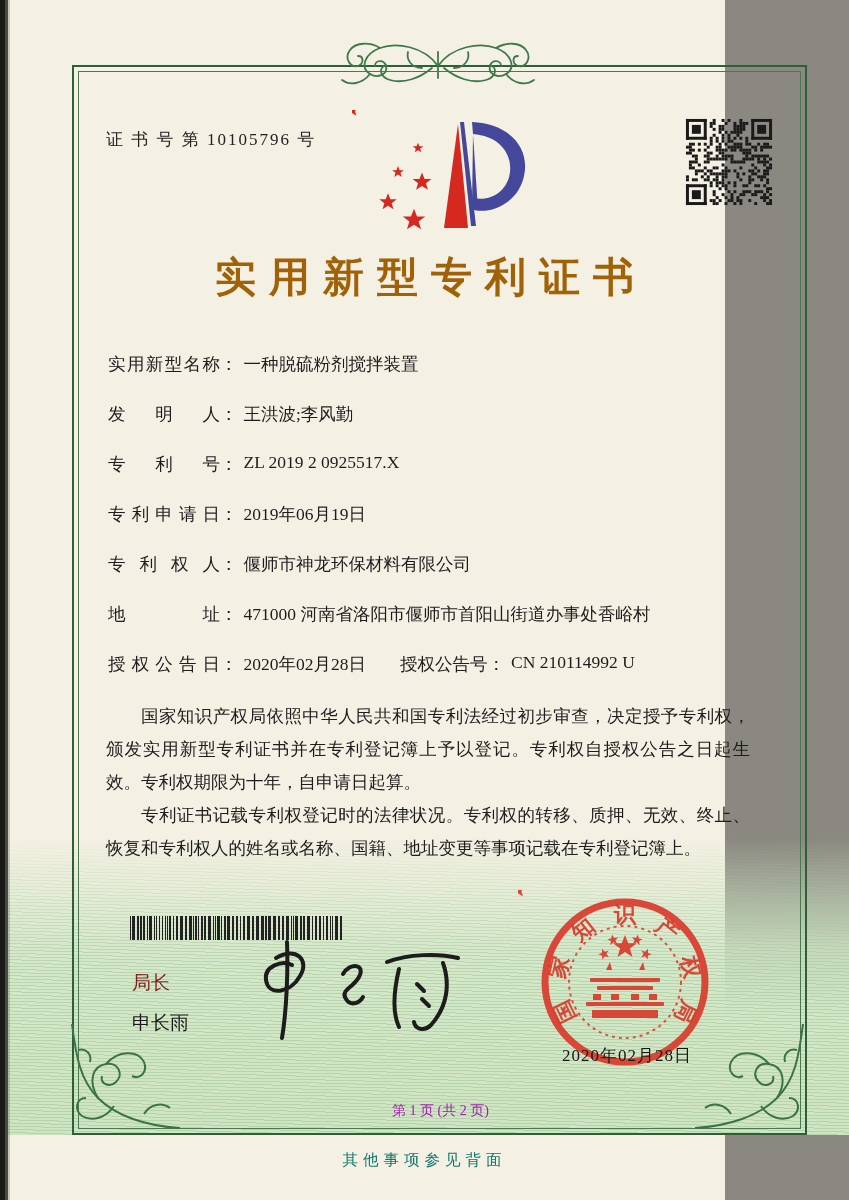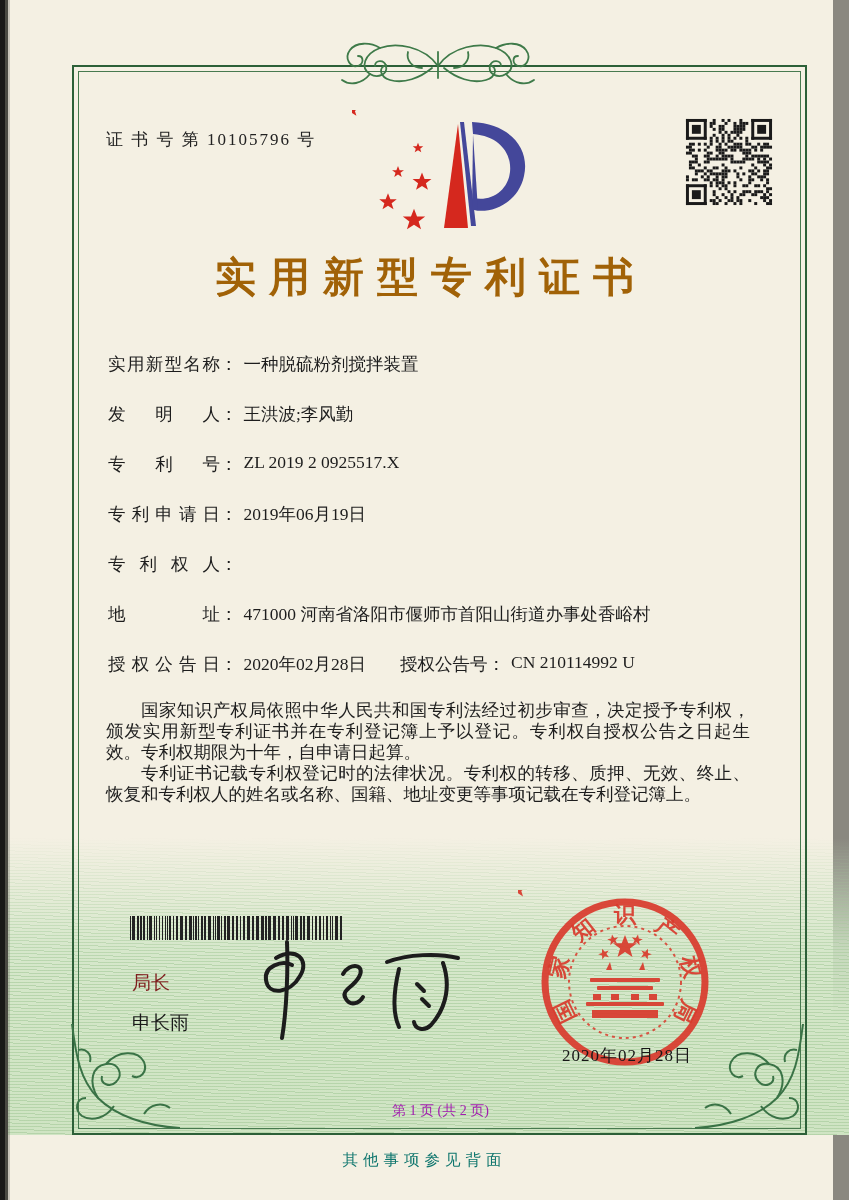--- a/index.html
+++ b/index.html
@@ -1,18 +1,18 @@
 <!DOCTYPE html>
 <html><head>
 <meta charset="utf-8">
 <style>
   html,body{margin:0;padding:0;}
   body{width:849px;height:1200px;position:relative;overflow:hidden;
        font-family:"Liberation Serif","DejaVu Serif",serif;background:#8a8880;}
-  .page{position:absolute;left:0;top:0;width:833px;height:1200px;background:#f4f0e3;}
+  .page{position:absolute;left:0;top:0;width:725px;height:1200px;background:#f4f0e3;}
   
   .scan-edge{position:absolute;left:0;top:0;width:12px;height:1200px;
     background:linear-gradient(to right,#191917 0 5px,#4a4a42 5px 8px,rgba(120,118,108,.35) 8px 10px,rgba(0,0,0,0) 10px);}
   
   .green-base{position:absolute;left:0;top:838px;width:849px;height:297px;
     background:linear-gradient(to bottom,rgba(209,230,199,0) 0,rgba(209,230,199,.85) 110px,#d3e6c7 180px,#cfe4c3 100%);}
   .green-waves{position:absolute;left:0;top:838px;width:849px;height:297px;
     background:repeating-linear-gradient(1.5deg,rgba(0,0,0,0) 0 2.2px,rgba(164,201,153,.6) 2.2px 3.2px);
     -webkit-mask-image:linear-gradient(to bottom,transparent 0,black 130px);
             mask-image:linear-gradient(to bottom,transparent 0,black 130px);}
@@ -25,21 +25,21 @@
   .cert-no{position:absolute;left:106px;top:128px;font-size:17px;letter-spacing:2px;color:#222;}
   .title{position:absolute;left:0;top:250px;width:849px;text-align:center;
     font-size:41px;font-weight:600;letter-spacing:13px;color:#a16207;text-indent:13px;}
   .fields{position:absolute;left:108px;top:352px;width:660px;}
   .f-row{height:50px;display:flex;align-items:flex-start;font-size:17.5px;color:#1d1d1d;}
   .f-label{display:inline-block;width:112px;text-align:justify;text-align-last:justify;flex:none;}
   .f-colon{flex:none;}
   .f-value{margin-left:6px;white-space:nowrap;}
   .f-pair2{display:flex;margin-left:34px;}
   .paras{position:absolute;left:106px;top:700px;width:644px;font-size:17.5px;
-    line-height:21px;color:#1d1d1d;text-align:justify;}
+    line-height:33px;color:#1d1d1d;text-align:justify;}
   .paras p{margin:0;text-indent:2em;}
   
   .barcode{position:absolute;left:130px;top:916px;}
   
   .officer-title{position:absolute;left:132px;top:970px;font-size:19px;color:#7f1d1d;}
   .officer-name{position:absolute;left:132px;top:1010px;font-size:19px;color:#191919;}
   .signature{position:absolute;left:246px;top:938px;}
   
   .seal{position:absolute;left:518px;top:890px;}
   .seal-date{position:absolute;left:532px;top:1044px;width:190px;text-align:center;
@@ -442,20 +442,21 @@
       <span class="f-value">ZL 2019 2 0925517.X</span>
     </div>
     <div class="f-row">
       <span class="f-label">专利申请日</span>
         <span class="f-colon">：</span>
       <span class="f-value">2019年06月19日</span>
     </div>
     <div class="f-row">
       <span class="f-label">专利权人</span>
         <span class="f-colon">：</span>
+      <span class="f-value">偃师市神龙环保材料有限公司</span>
     </div>
     <div class="f-row">
       <span class="f-label">地址</span>
         <span class="f-colon">：</span>
       <span class="f-value">471000 河南省洛阳市偃师市首阳山街道办事处香峪村</span>
     </div>
     <div class="f-row">
       <span class="f-label">授权公告日</span>
         <span class="f-colon">：</span>
       <span class="f-value">2020年02月28日</span>

